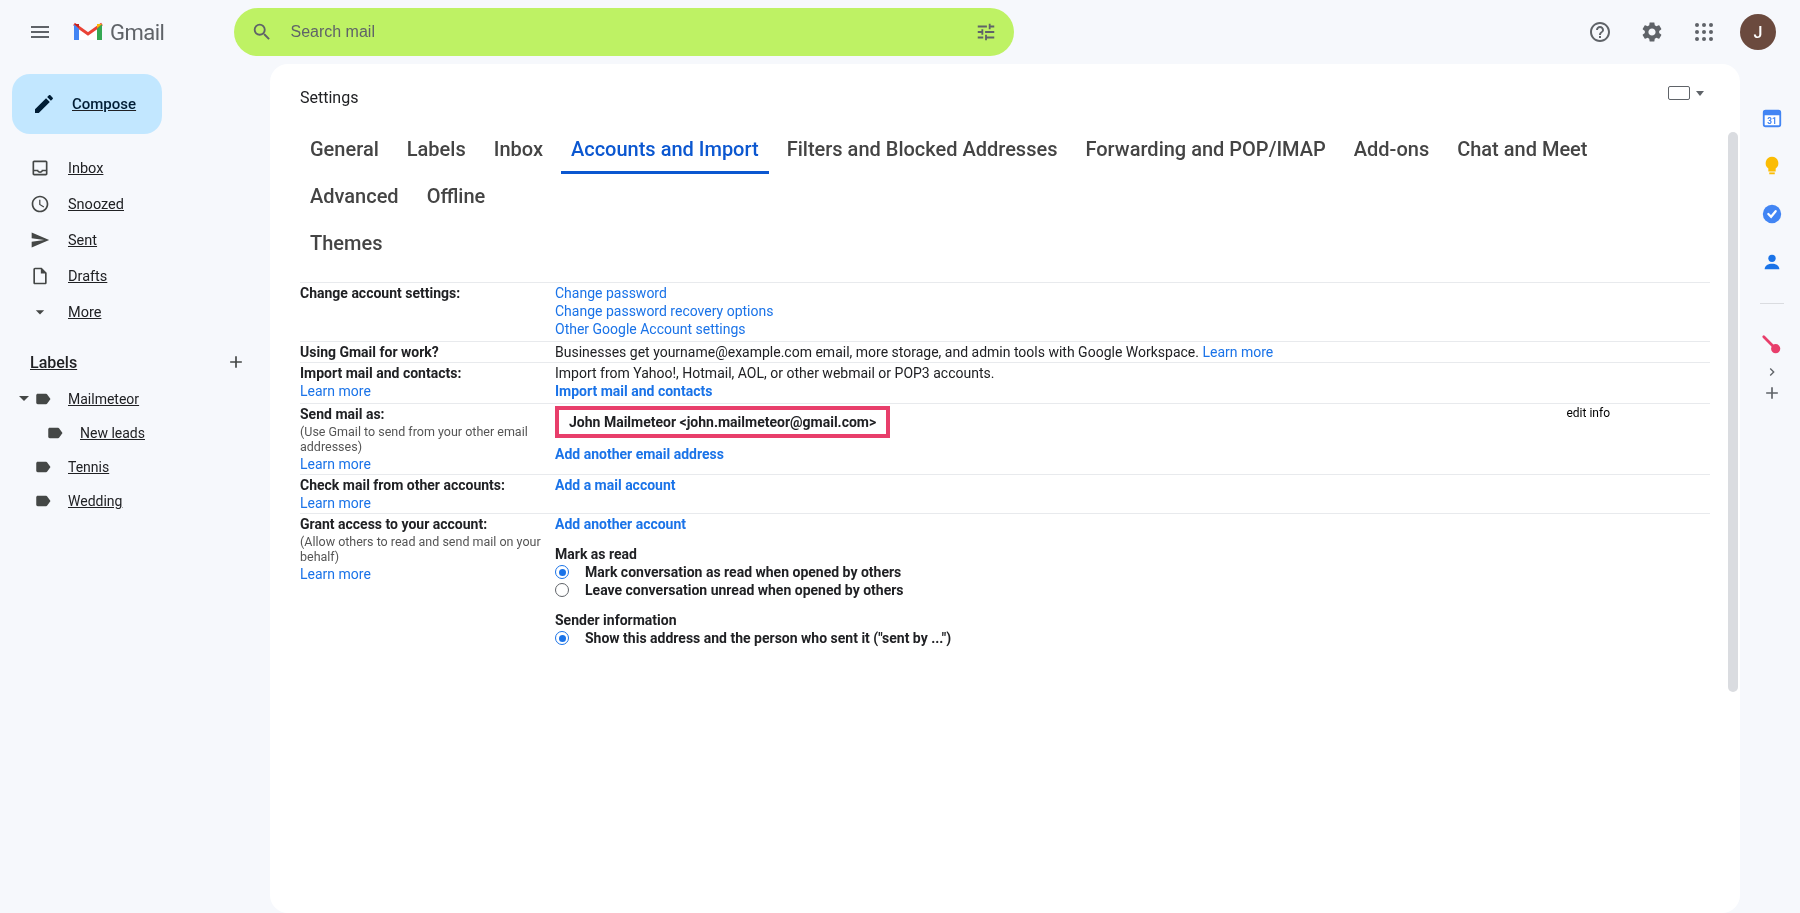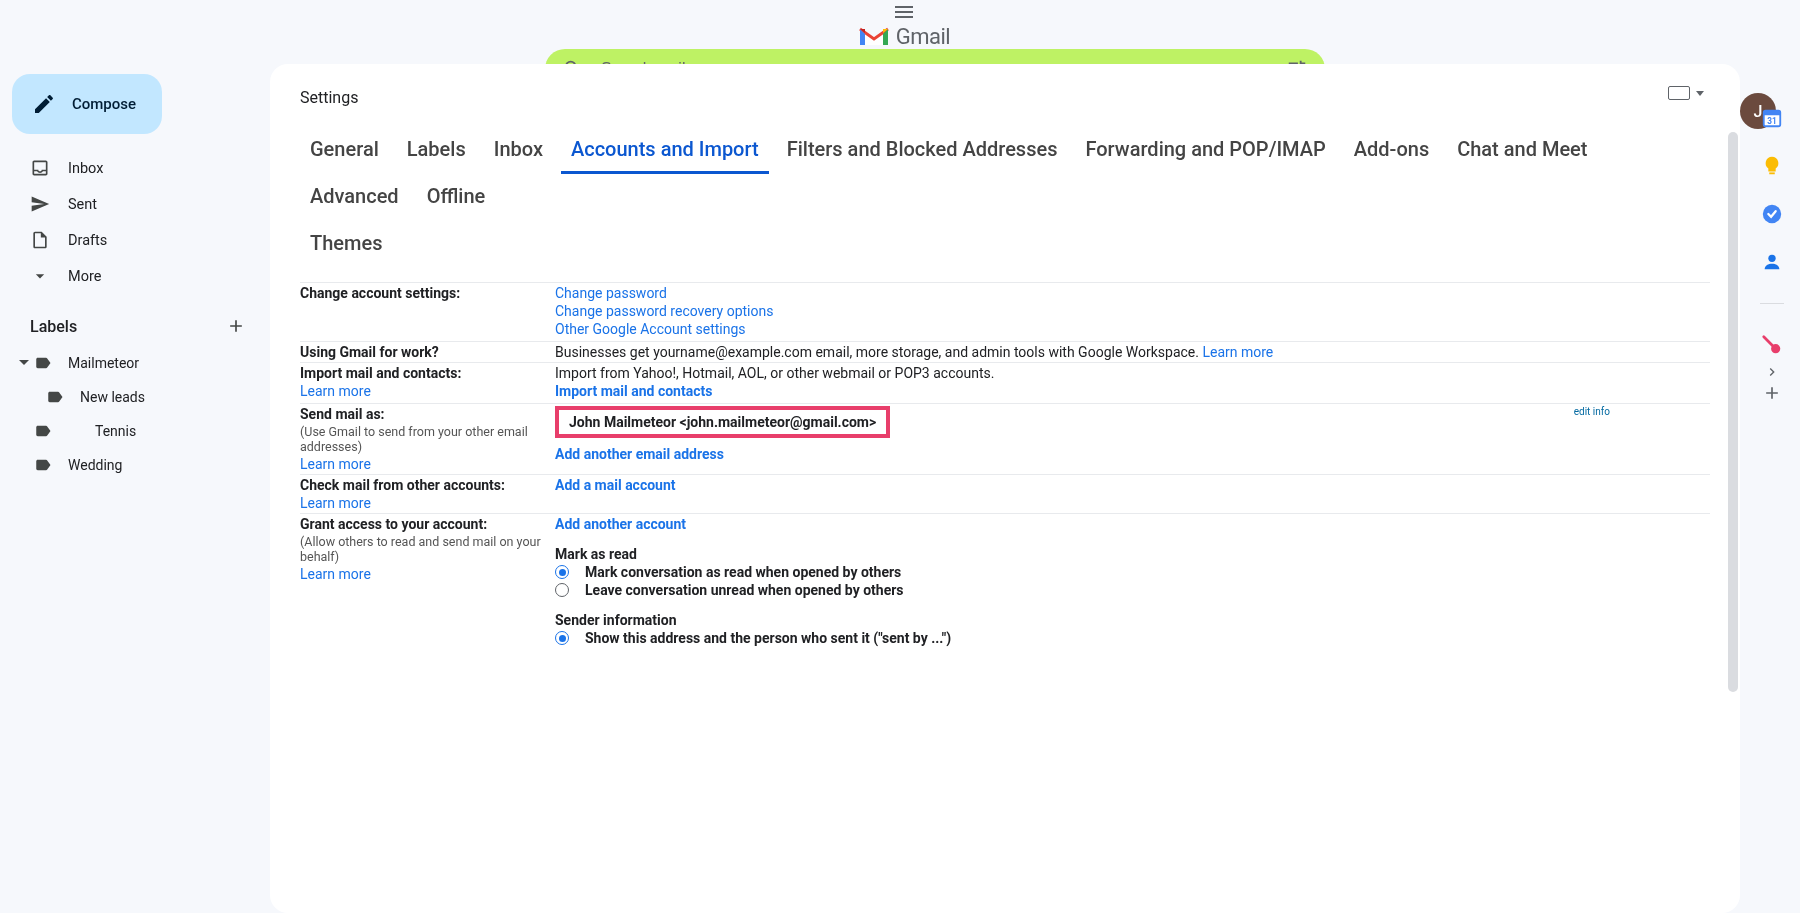--- a/index.html
+++ b/index.html
@@ -11,21 +11,20 @@
     height: 913px;
     overflow: hidden;
     position: relative;
   }
   
   .header {
     height: 64px;
     display: flex;
     align-items: center;
     padding: 0 8px;
-    flex-direction: column;
   }
   .hamburger {
     width: 48px; height: 48px;
     display: flex; align-items: center; justify-content: center;
     border-radius: 50%;
     cursor: pointer;
     margin-left: 8px;
   }
   .hamburger svg { width: 24px; height: 24px; fill: #5f6368; }
   .logo {
@@ -90,20 +89,21 @@
   
   .body {
     display: flex;
     height: calc(913px - 64px);
   }
   
   .sidebar {
     width: 270px;
     padding-top: 10px;
     padding-left: 6px;
+    text-decoration: underline;
   }
   .compose-btn {
     margin: 0 0 16px 6px;
     height: 60px;
     width: 150px;
     background: #c2e7ff;
     border-radius: 18px;
     display: flex;
     align-items: center;
     padding: 0 20px;
@@ -259,23 +259,23 @@
   .link.bold { font-weight: 700; }
   .row { margin-bottom: 2px; }
   .highlight-box {
     display: inline-block;
     border: 4px solid #e83e6b;
     padding: 4px 10px;
     font-weight: 700;
   }
   .edit-info {
     float: right;
-    color: #0369a1;
-    cursor: pointer;
-    font-size: 10px;
+    color: #000000;
+    cursor: pointer;
+    font-size: 12px;
     margin-right: 100px;
   }
   .radio-row {
     display: flex;
     align-items: center;
     gap: 16px;
     margin-top: 2px;
   }
   .radio {
     width: 14px; height: 14px;
@@ -418,20 +418,26 @@
     </div>
 
     <div class="nav-item">
       <svg viewBox="0 0 24 24">
           <path d="M19 3H5c-1.1 0-2 .9-2 2v14c0 1.1.9 2 2 2h14c1.1 0 2-.9 2-2V5c0-1.1-.9-2-2-2zm0 16H5v-3h3.56c.69 1.19 1.97 2 3.45 2s2.75-.81 3.45-2H19v3zm0-5h-4.99c0 1.1-.9 2-2.01 2s-2.01-.9-2.01-2H5V5h14v9z"></path>
         </svg>
       <span>Inbox</span>
     </div>
     <div class="nav-item">
       <svg viewBox="0 0 24 24">
+          <path d="M11.99 2C6.47 2 2 6.48 2 12s4.47 10 9.99 10C17.52 22 22 17.52 22 12S17.52 2 11.99 2zM12 20c-4.42 0-8-3.58-8-8s3.58-8 8-8 8 3.58 8 8-3.58 8-8 8zm.5-13H11v6l5.25 3.15.75-1.23-4.5-2.67z"></path>
+        </svg>
+      <span>Snoozed</span>
+    </div>
+    <div class="nav-item">
+      <svg viewBox="0 0 24 24">
           <path d="M2.01 21L23 12 2.01 3 2 10l15 2-15 2z"></path>
         </svg>
       <span>Sent</span>
     </div>
     <div class="nav-item">
       <svg viewBox="0 0 24 24">
           <path d="M14 2H6c-1.1 0-2 .9-2 2v16c0 1.1.9 2 2 2h12c1.1 0 2-.9 2-2V8l-6-6zM6 20V4h7v5h5v11H6z"></path>
         </svg>
       <span>Drafts</span>
     </div>
@@ -461,21 +467,21 @@
           <path fill="#444746" d="M17.63 5.84C17.27 5.33 16.67 5 16 5L5 5.01C3.9 5.01 3 5.9 3 7v10c0 1.1.9 1.99 2 1.99L16 19c.67 0 1.27-.33 1.63-.84L22 12l-4.37-6.16z"></path>
         </svg>
       <span>Mailmeteor</span>
     </div>
     <div class="label-item nested">
       <svg class="tag-icon" viewBox="0 0 24 24">
           <path fill="#444746" d="M17.63 5.84C17.27 5.33 16.67 5 16 5L5 5.01C3.9 5.01 3 5.9 3 7v10c0 1.1.9 1.99 2 1.99L16 19c.67 0 1.27-.33 1.63-.84L22 12l-4.37-6.16z"></path>
         </svg>
       <span>New leads</span>
     </div>
-    <div class="label-item" style="padding-left:28px;gap:27px;">
+    <div class="label-item" style="padding-left:28px;">
       <svg class="tag-icon" viewBox="0 0 24 24">
           <path fill="#444746" d="M17.63 5.84C17.27 5.33 16.67 5 16 5L5 5.01C3.9 5.01 3 5.9 3 7v10c0 1.1.9 1.99 2 1.99L16 19c.67 0 1.27-.33 1.63-.84L22 12l-4.37-6.16z"></path>
         </svg>
       <span>Tennis</span>
     </div>
     <div class="label-item" style="padding-left:28px;">
       <svg class="tag-icon" viewBox="0 0 24 24">
           <path fill="#444746" d="M17.63 5.84C17.27 5.33 16.67 5 16 5L5 5.01C3.9 5.01 3 5.9 3 7v10c0 1.1.9 1.99 2 1.99L16 19c.67 0 1.27-.33 1.63-.84L22 12l-4.37-6.16z"></path>
         </svg>
       <span>Wedding</span>

